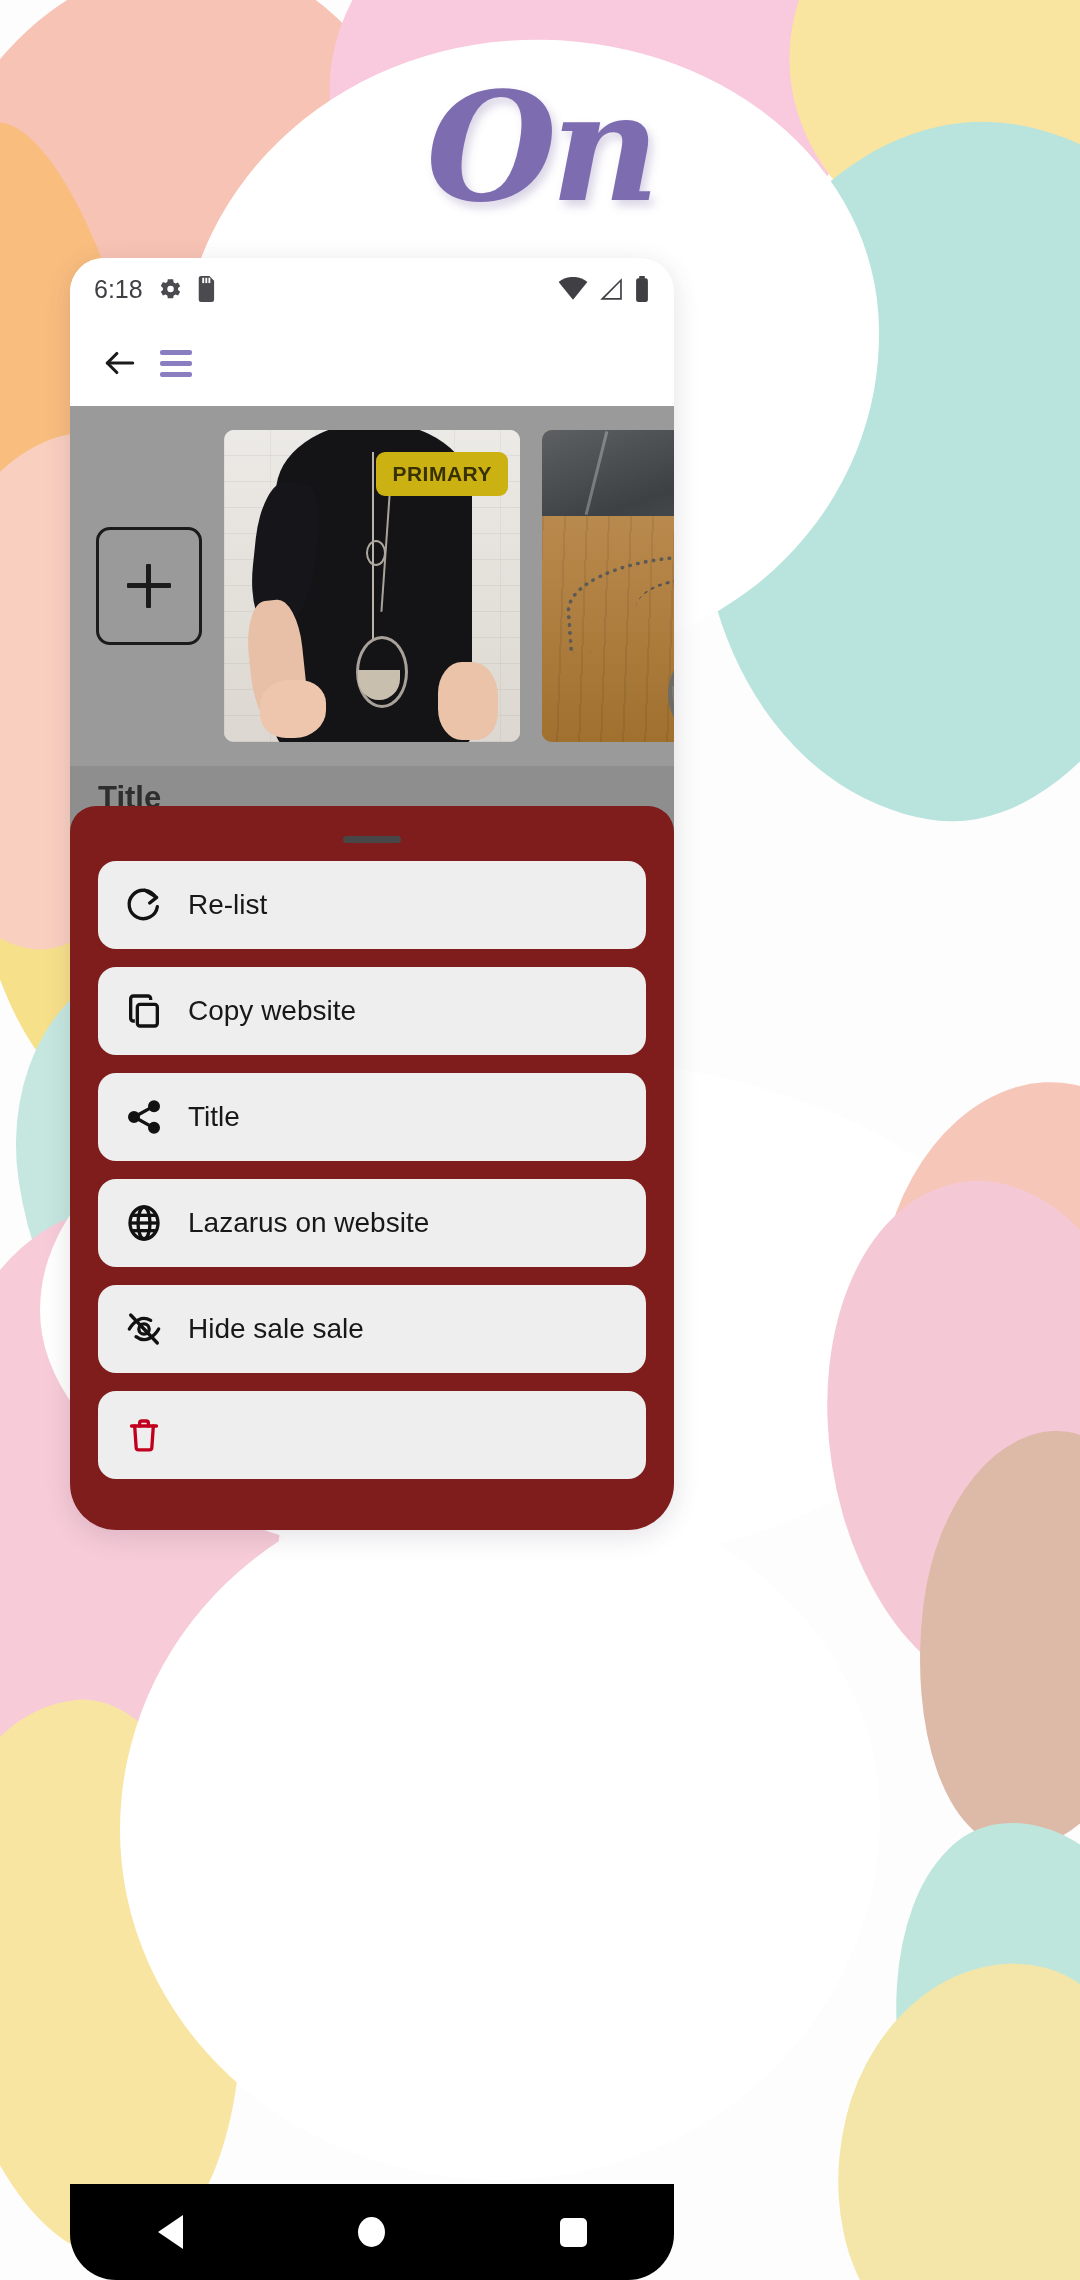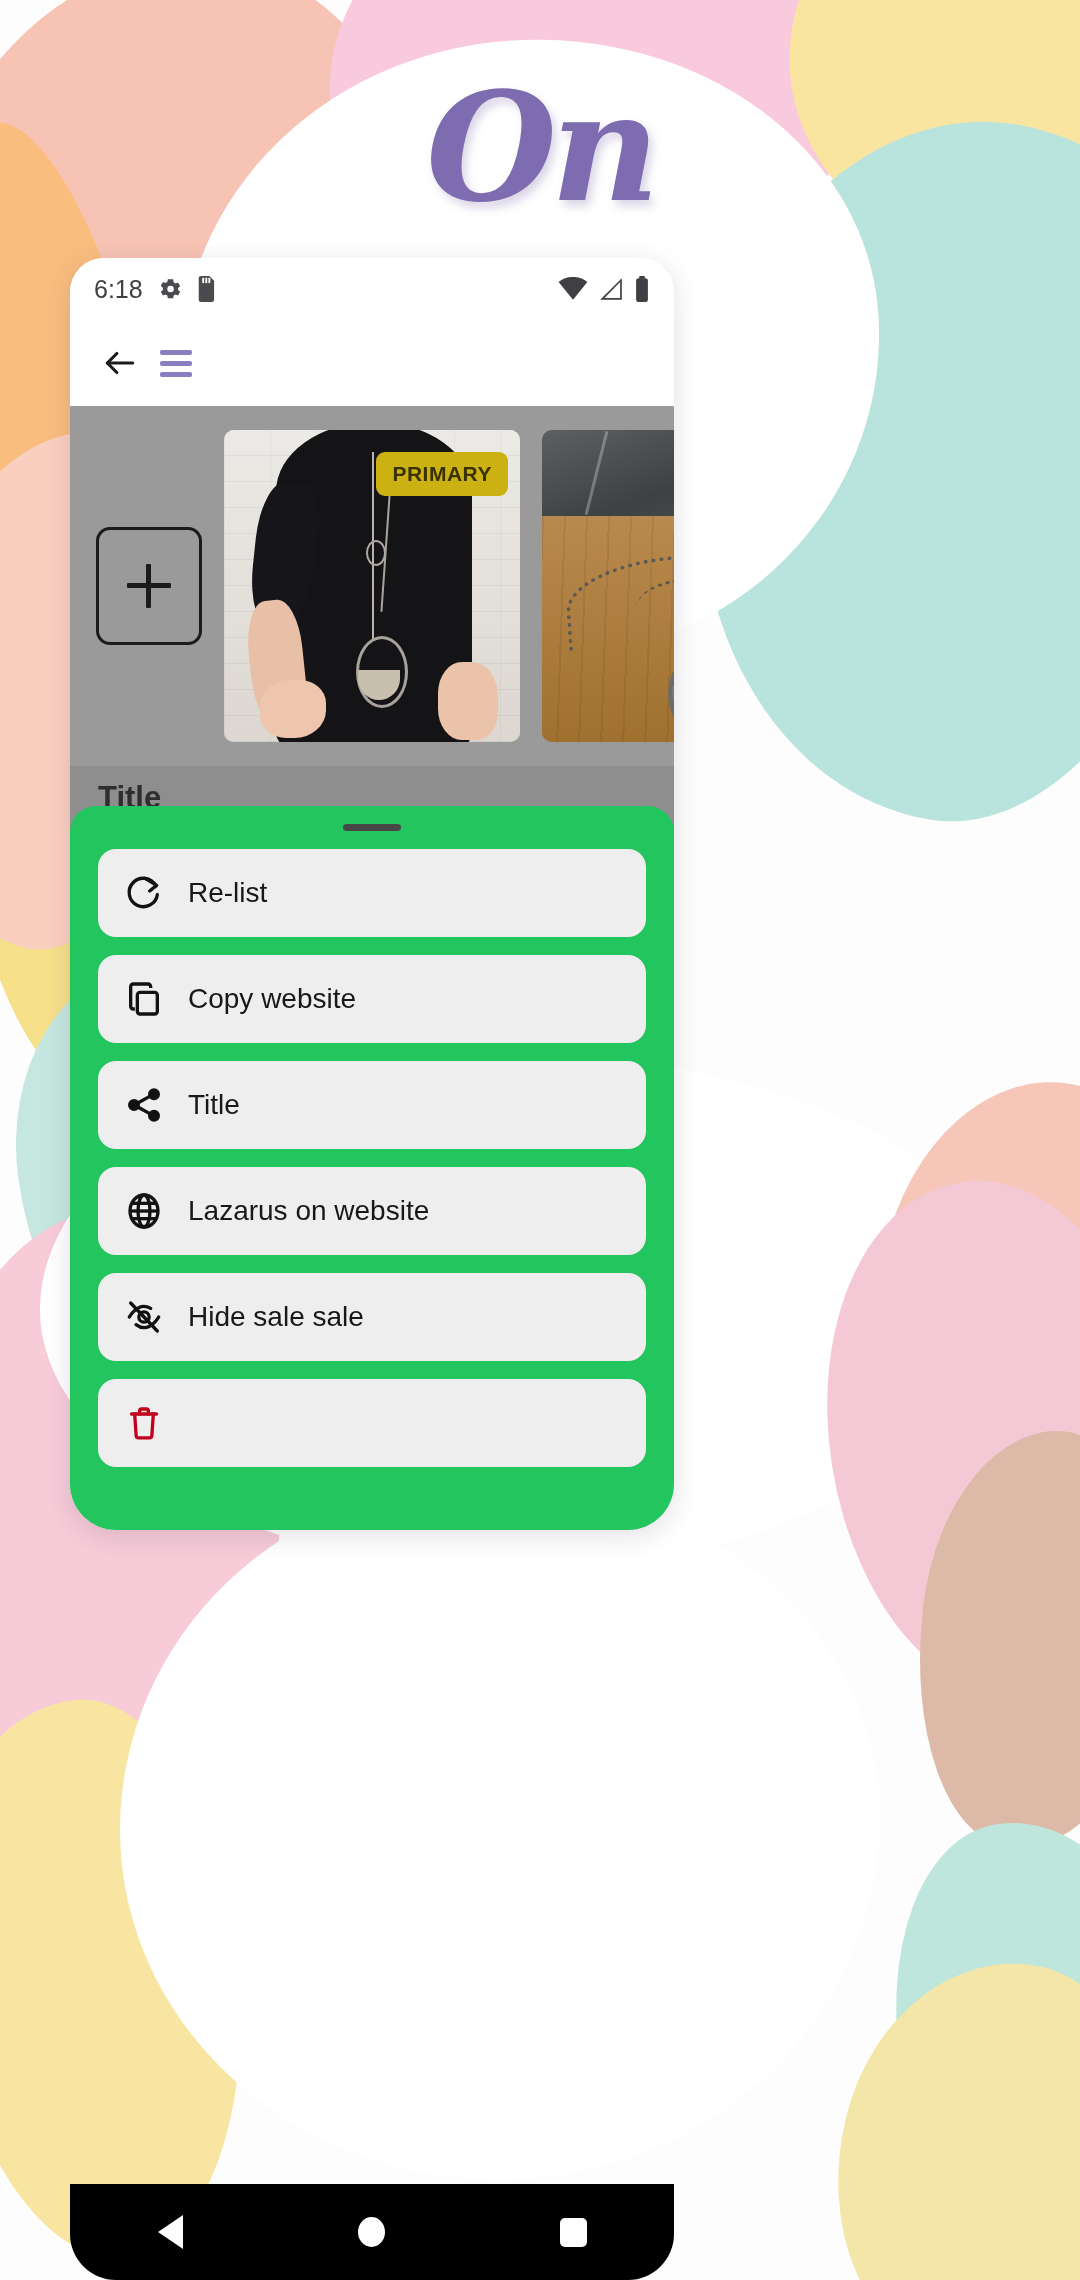--- a/index.html
+++ b/index.html
@@ -308,22 +308,22 @@
     position:relative;background:#8e8e8e;height:70px;
   }
   #dim-title{
     position:absolute;left:28px;top:14px;font-size:31px;font-weight:700;
     color:#2e2e2e;font-family:"Liberation Sans",sans-serif;text-align:right;
   }
 
   
   #sheet{
     position:absolute;left:0;right:0;bottom:0;top:548px;
-    background:#22c55e;border-radius:26px 26px 0 0;
-    padding:4px 28px;box-sizing:border-box;
+    background:#7f1d1d;border-radius:26px 26px 0 0;
+    padding:16px 28px;box-sizing:border-box;
     z-index:3;
   }
   #grabber{
     width:58px;height:7px;background:#474747;border-radius:4px;
     margin:14px auto 0 auto;
   }
   .sheet-item{
     height:88px;background:#eeeeee;border-radius:18px;
     margin-top:18px;display:flex;align-items:center;padding:0 26px;
     box-sizing:border-box;gap:24px;

